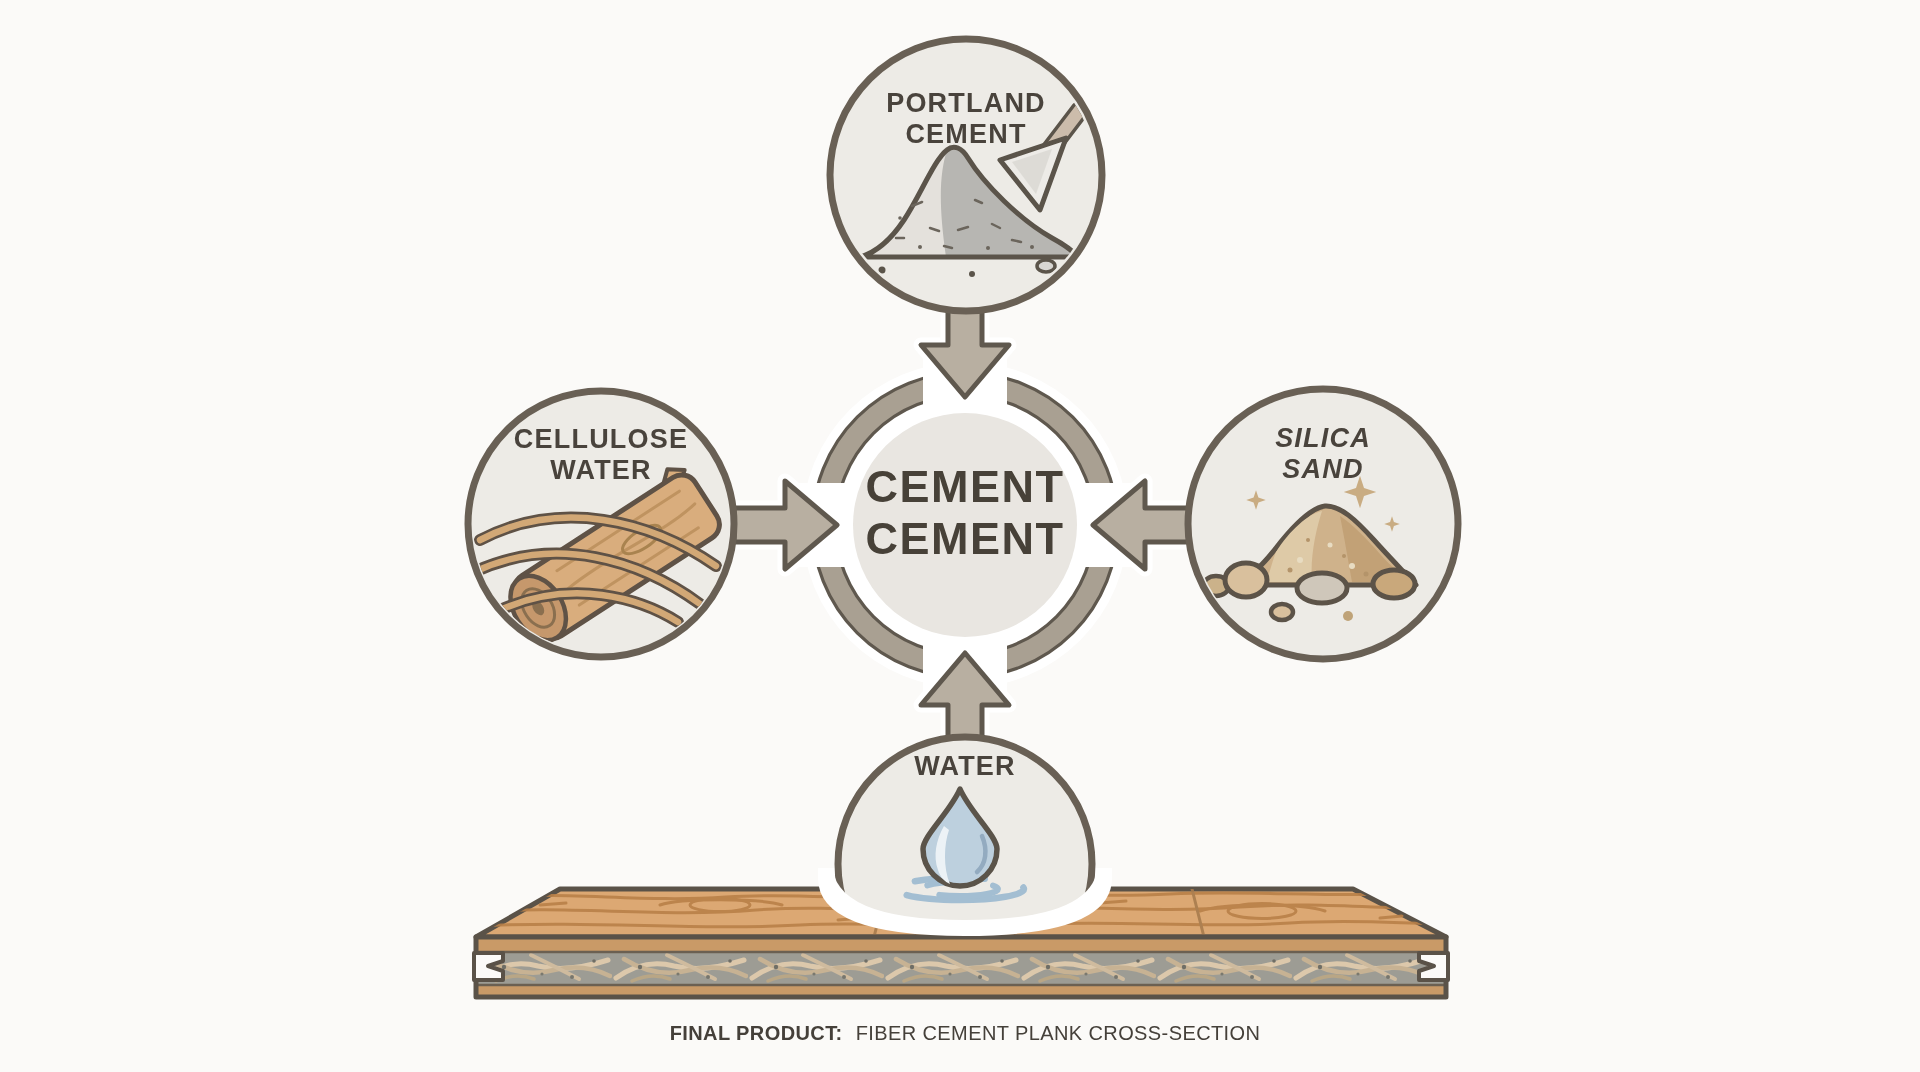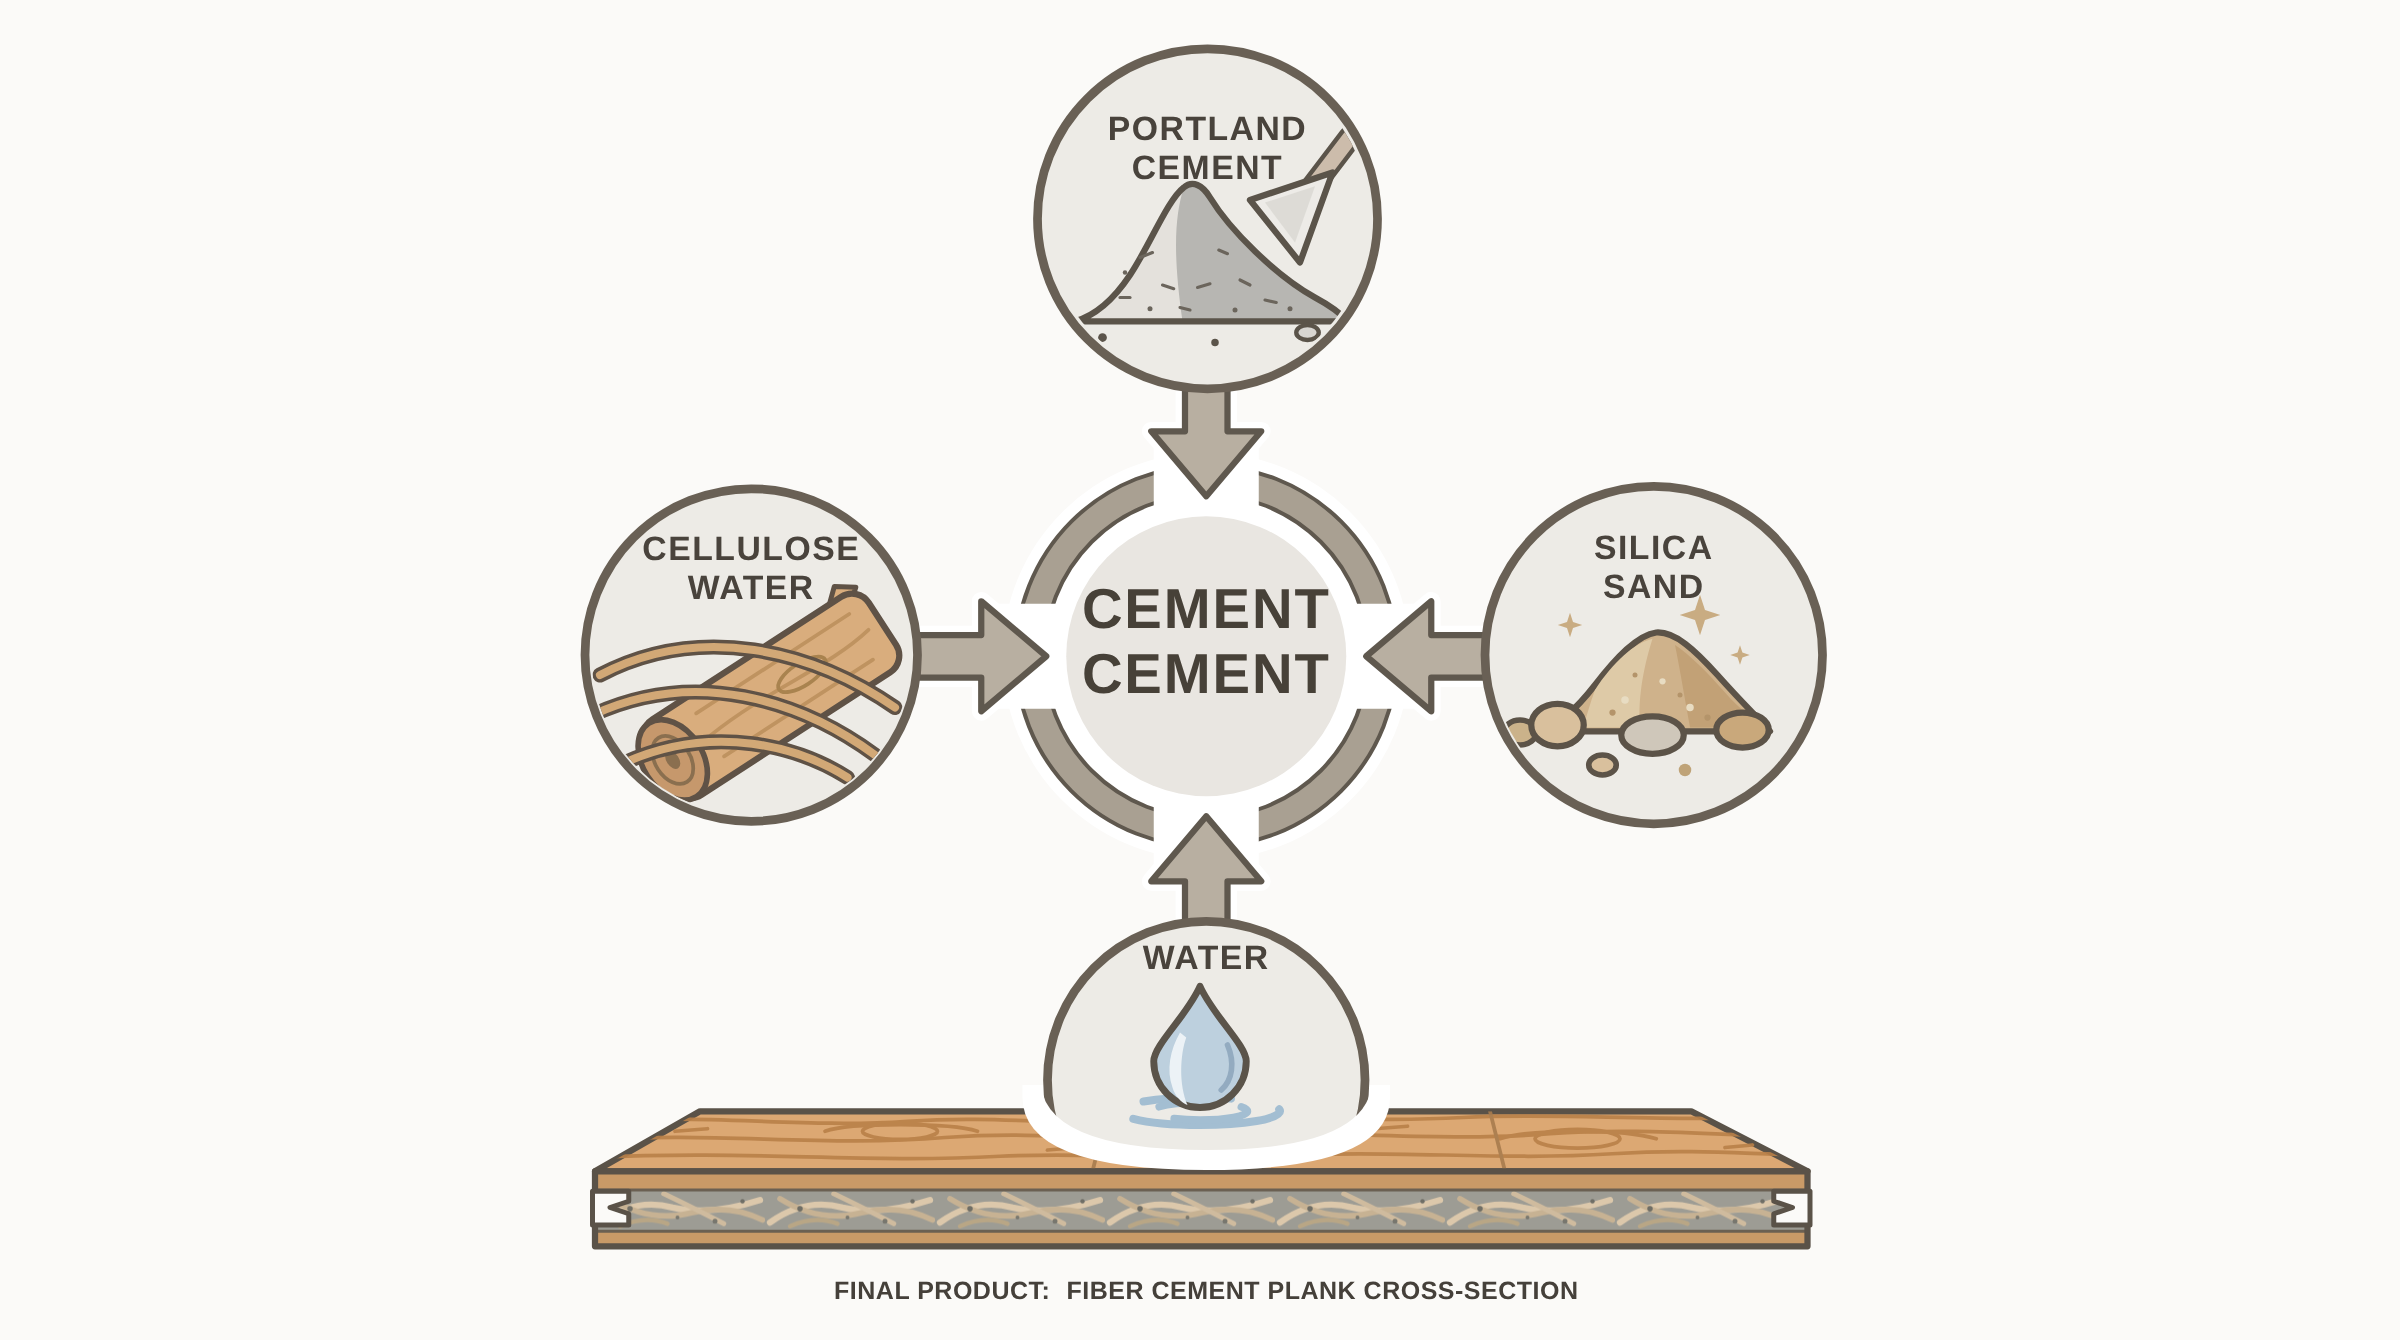--- a/index.html
+++ b/index.html
@@ -4,27 +4,27 @@
 <style>
   html,body{margin:0;padding:0;background:#fbfaf8;}
   .stage{position:relative;width:1608px;height:1072px;background:#fbfaf8;overflow:hidden;
          font-family:"Liberation Sans",sans-serif;}
   .stage svg{position:absolute;left:0;top:0;}
   .label{position:absolute;text-align:center;font-weight:bold;color:#49433c;}
   .node-label{font-size:27px;line-height:31px;width:320px;letter-spacing:1.2px;}
   .center-label{font-size:45px;line-height:52px;width:400px;letter-spacing:1.5px;color:#474138;}
   .lbl-portland{left:806px;top:88px;}
   .lbl-cellulose{left:441px;top:424px;}
-  .lbl-silica{left:1163px;top:423px;}
+  .lbl-silica{left:1163px;top:423px;font-style:italic;}
   .lbl-water{left:805px;top:751px;}
   .lbl-center{left:765px;top:461px;}
   .caption{position:absolute;left:460px;top:1022px;width:1010px;text-align:center;
            font-size:20px;letter-spacing:0.4px;color:#45403a;}
   .caption .cap-prefix{font-weight:bold;text-align:right;}
-  .caption .cap-rest{margin-left:13px;font-weight:bold;}
+  .caption .cap-rest{margin-left:13px;}
 </style>
 </head>
 <body>
 
 <div class="stage">
 
 <svg width="1920" height="1072" viewBox="0 0 1920 1072">
   <defs>
     <path id="arrowShape" d="M948,294 L982,294 L982,345 L1009,345 L965,397 L921,345 L948,345 Z"></path>
     <path id="sparkShape" d="M0,-13 L3.2,-3.2 L13,0 L3.2,3.2 L0,13 L-3.2,3.2 L-13,0 L-3.2,-3.2 Z"></path>

